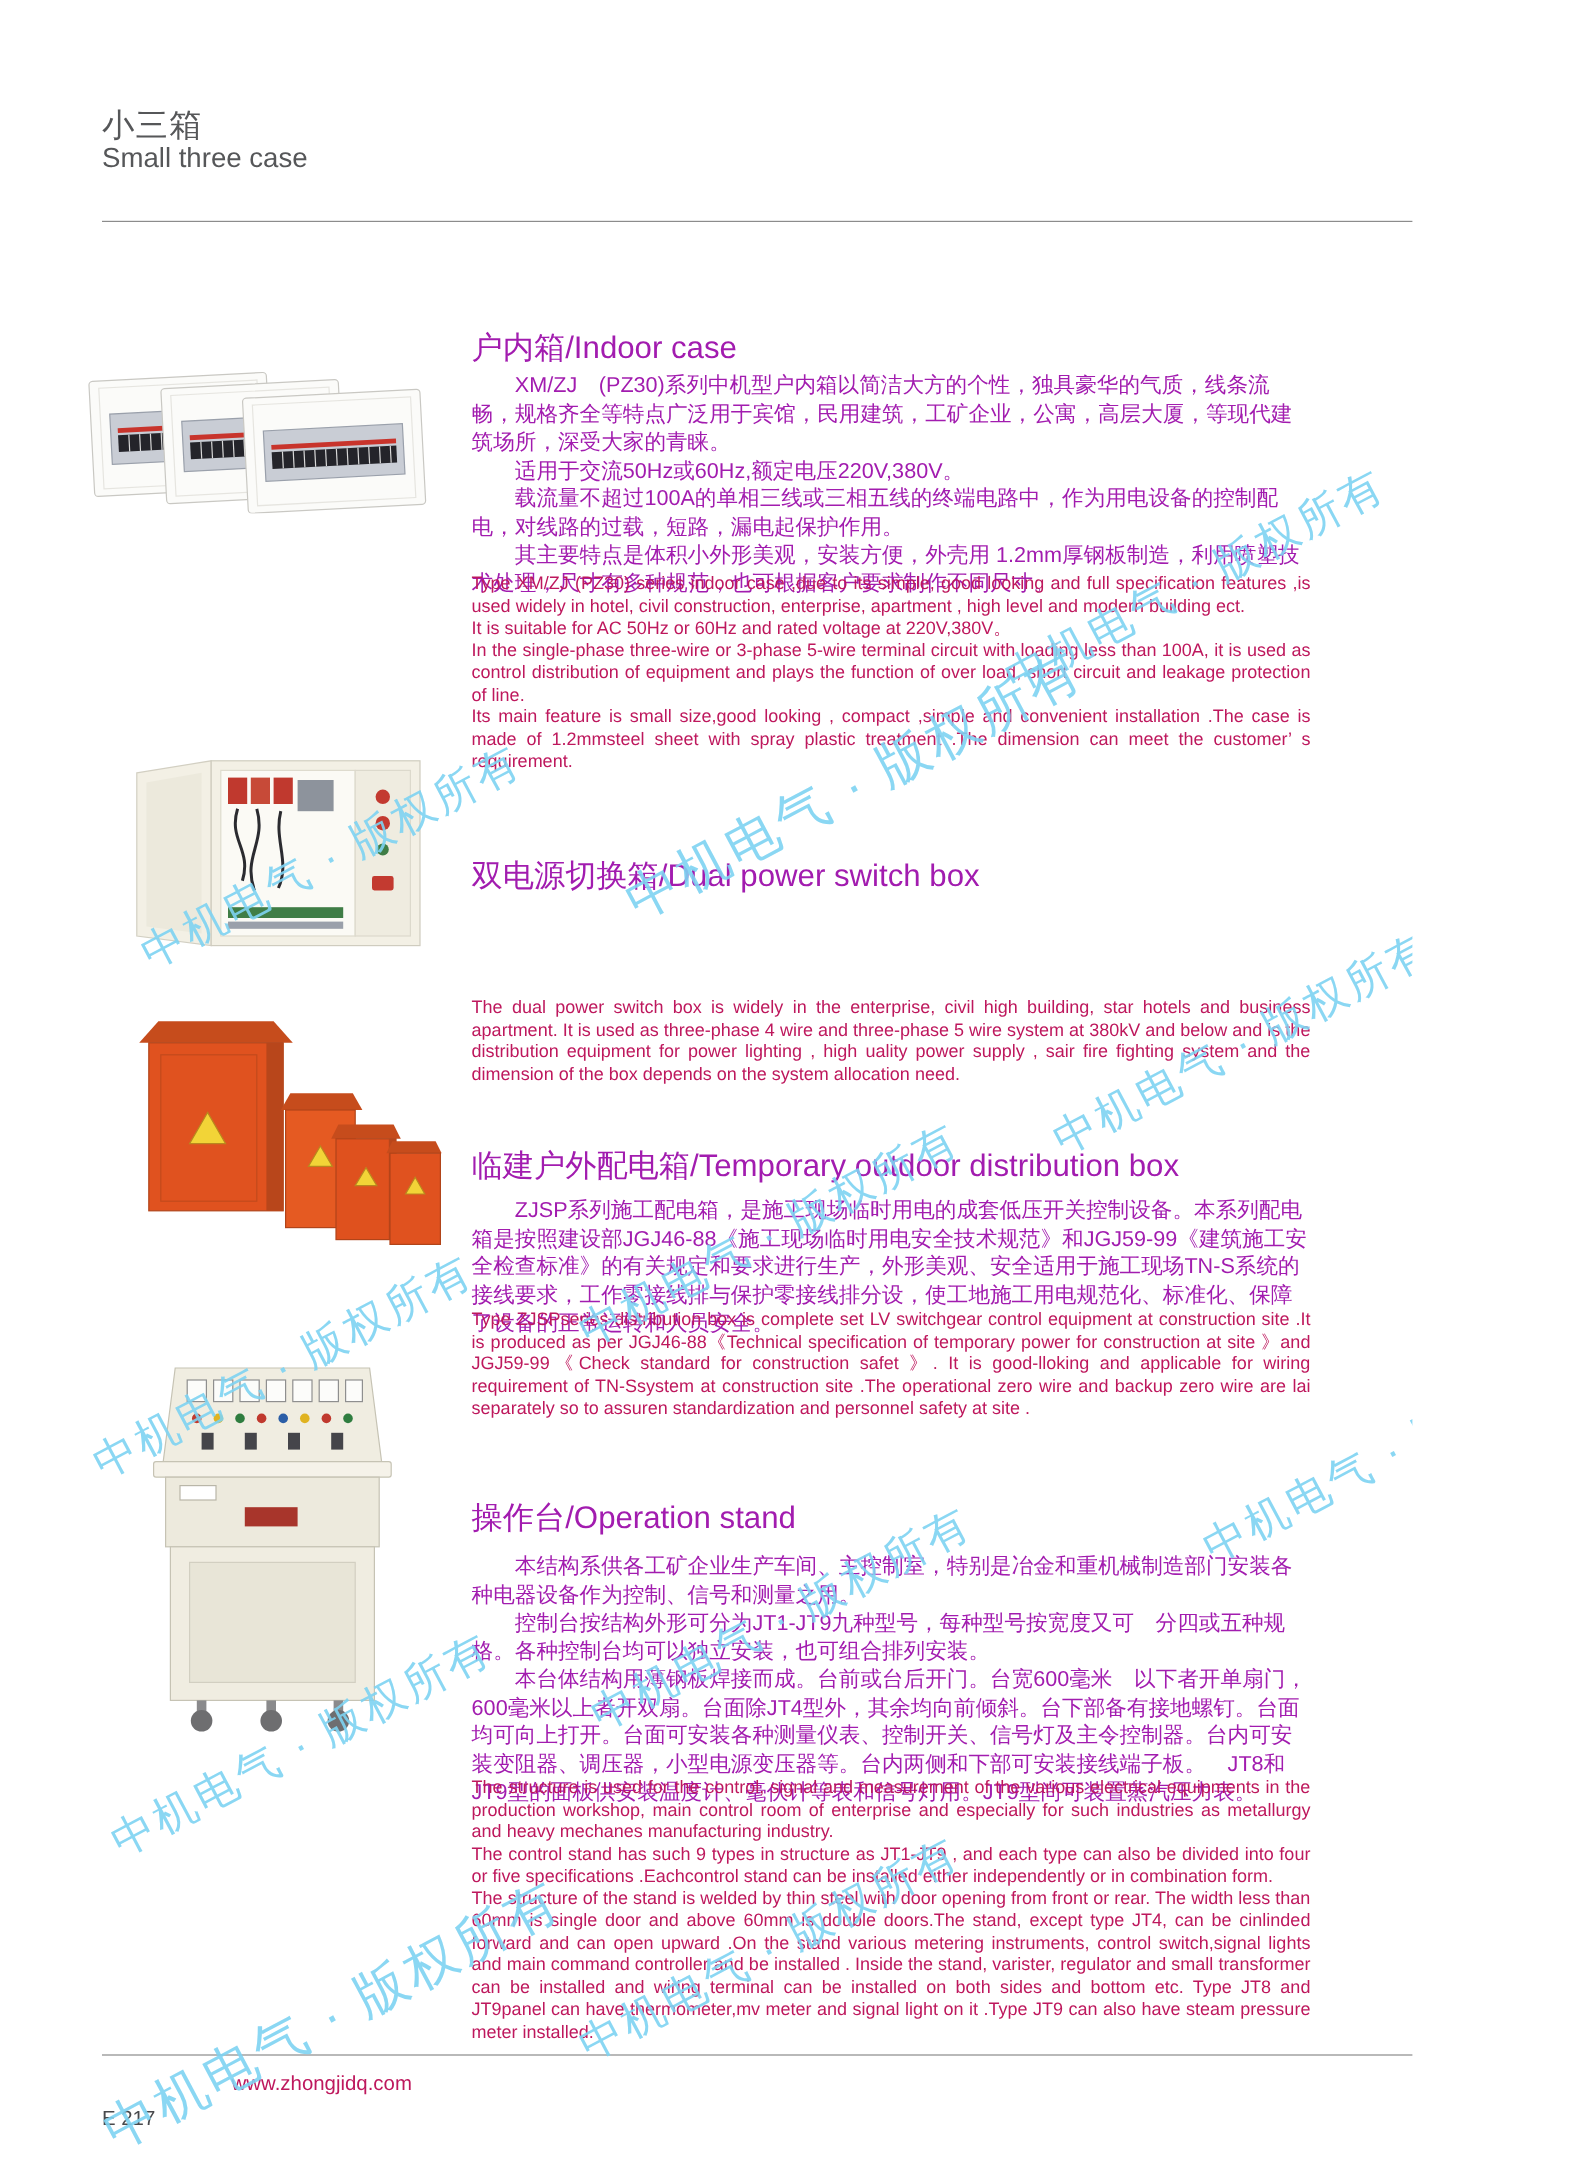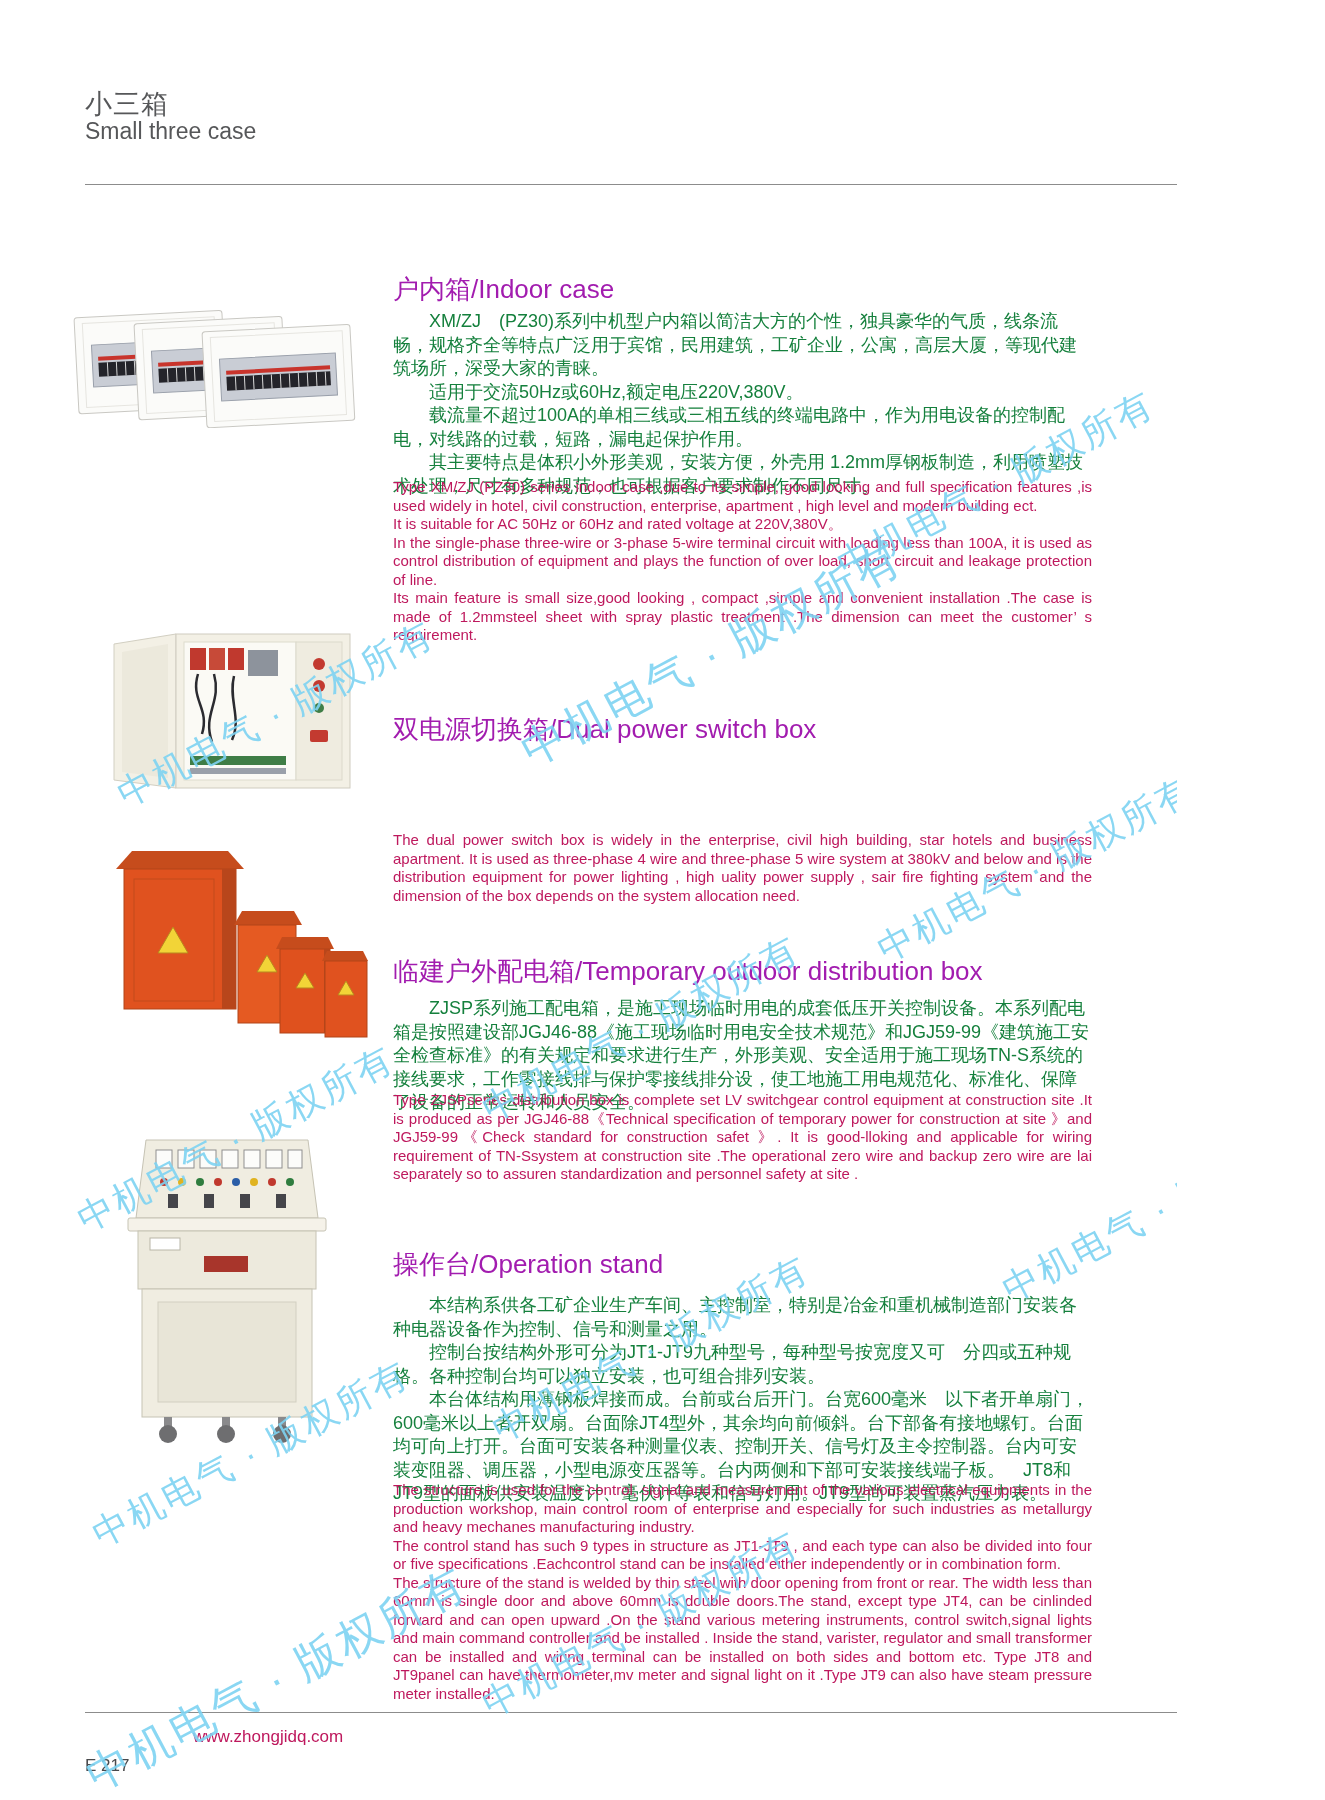--- a/index.html
+++ b/index.html
@@ -6,21 +6,21 @@
   html,body { background:#ffffff; }
   body { font-family:"Liberation Sans","DejaVu Sans",sans-serif; }
   .page { position:relative; width:1177px; height:1800px; background:#ffffff; overflow:hidden; }
 
   .hdr-cn { position:absolute; left:85px; top:86px; font-size:27px; color:#565759; letter-spacing:1px; }
   .hdr-en { position:absolute; left:85px; top:118px; font-size:23px; color:#565759; }
   .rule { position:absolute; left:85px; width:1156px; height:1px; background:#8c8c8c; }
 
   .sec-title { position:absolute; left:393px; width:705px; font-size:26px; font-weight:400; color:#a21caf; }
   .cn-block, .en-block { position:absolute; left:393px; width:699px; }
-  .cn-block { font-size:18px; line-height:23.5px; color:#15803d; }
+  .cn-block { font-size:18px; line-height:23.5px; color:#a21caf; }
   .cn-block p { text-indent:2em; }
   .en-block { font-size:15px; line-height:18.5px; color:#be185d; text-align:justify; }
 
   .watermark { position:absolute; font-size:36px; letter-spacing:3px; color:#7ed3f2; opacity:.9;
                white-space:nowrap; transform:rotate(-28deg); z-index:6; pointer-events:none; }
   .wm-lg { font-size:44px; }
 
   .img-wrap { position:absolute; }
 
   .footer-page { position:absolute; left:85px; top:1727px; font-size:17px; color:#48494c;margin-top:29px; }

